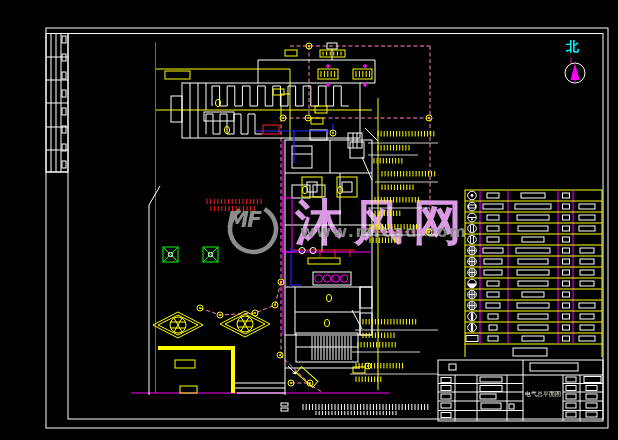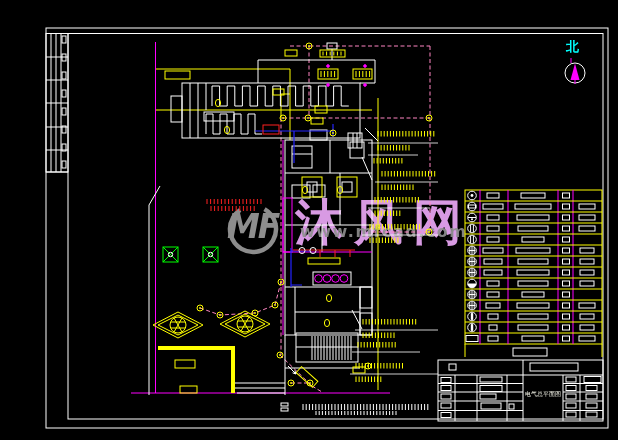--- a/index.html
+++ b/index.html
@@ -1,20 +1,20 @@
 <!DOCTYPE html>
 <html><head>
 <meta charset="utf-8">
 <style>
   html,body{margin:0;padding:0;background:#000;}
   #canvas{position:relative;width:618px;height:440px;background:#000;overflow:hidden;
           font-family:"DejaVu Sans",sans-serif;}
   #plan{position:absolute;left:0;top:0;z-index:2;}
   .wm{position:absolute;z-index:1;color:#8f8f8f;font-weight:bold;white-space:nowrap;}
-  .wm-logo{left:227px;top:207px;font-size:33px;font-style:italic;letter-spacing:-2px;color:#8d8d8d;}
+  .wm-logo{left:227px;top:207px;font-size:22px;font-style:italic;letter-spacing:-2px;color:#8d8d8d;}
   .wm-name{left:281px;top:190px;font-size:49px;letter-spacing:10px;color:#f0abfc;opacity:.9;margin-left:14px;}
   .wm-url{left:300px;top:222px;font-size:16px;letter-spacing:1.5px;color:#8f8f8f;opacity:.9;}
   .north-label{position:absolute;left:566px;top:38px;z-index:3;color:#00ffff;font-size:13px;font-weight:bold;}
   .tb-title{position:absolute;left:523px;top:390px;width:40px;z-index:3;color:#f4f4e8;
             font-size:6px;line-height:8px;text-align:center;letter-spacing:0;}
 </style>
 </head>
 <body>
 
 <div id="canvas">

